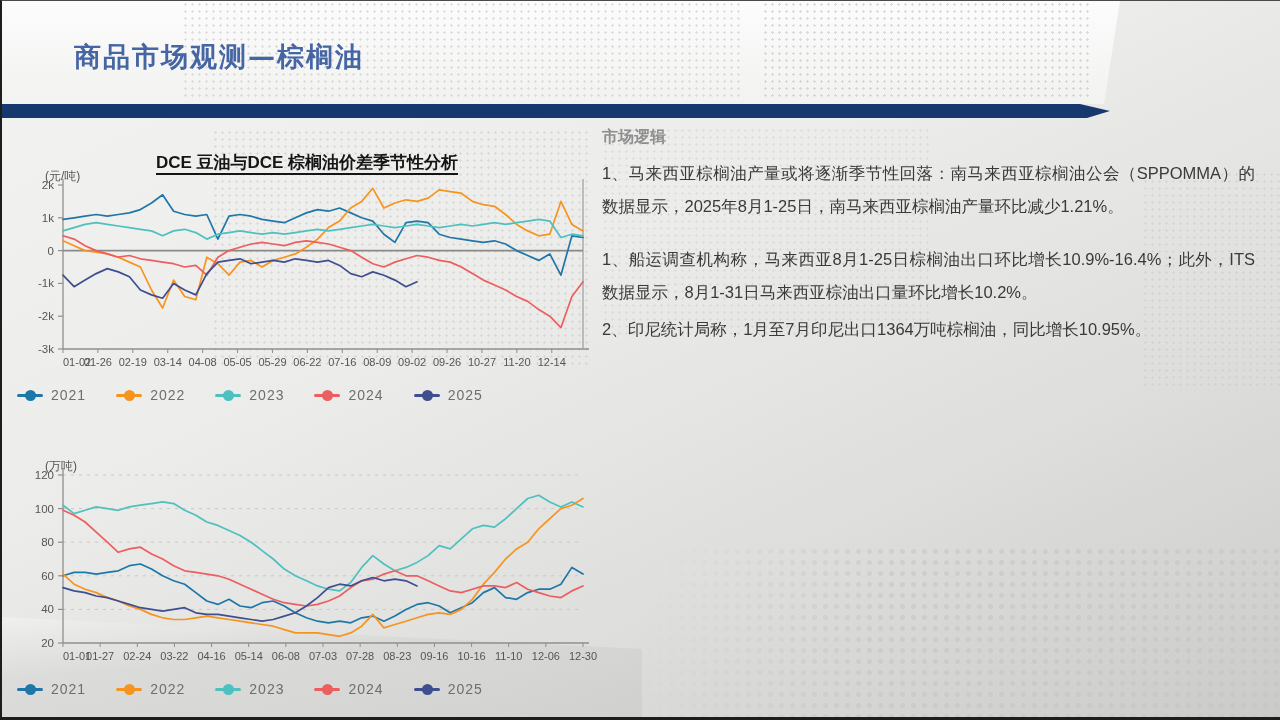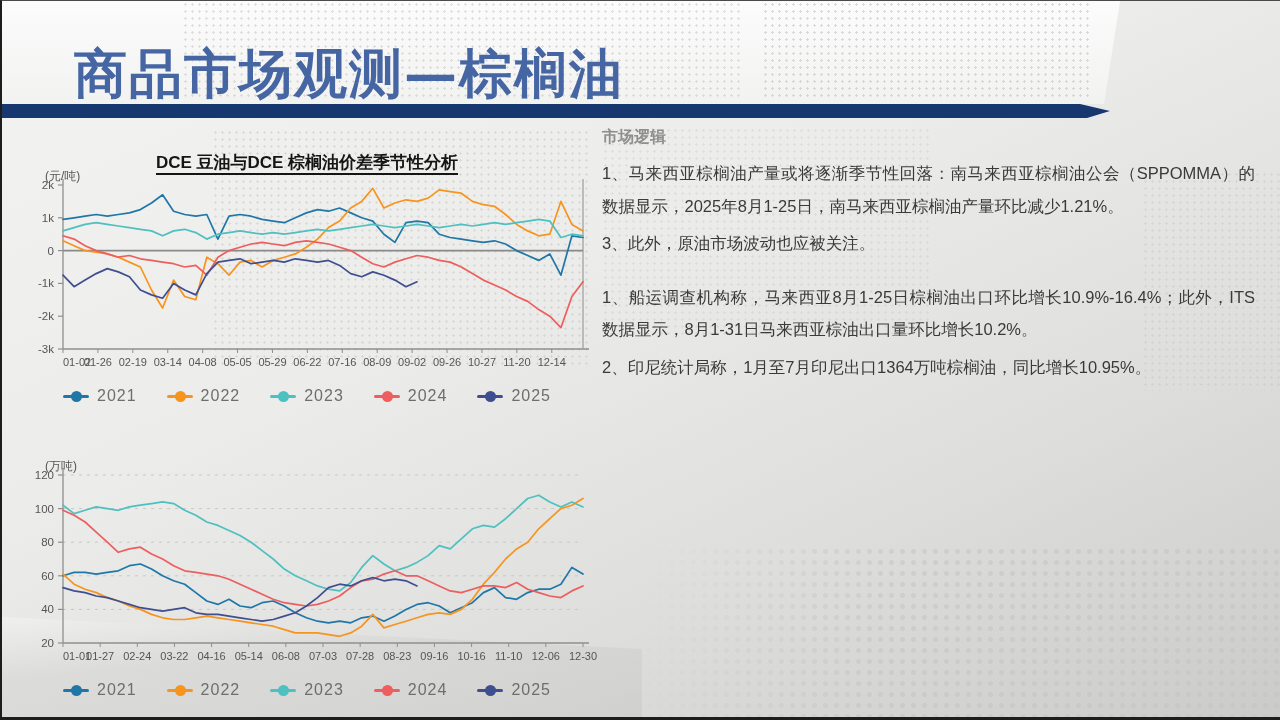--- a/index.html
+++ b/index.html
@@ -20,28 +20,28 @@
   
   .header-band{position:absolute;left:0;top:0;width:1118px;height:103px;
     background:linear-gradient(180deg,#fcfcfc,#f2f2f1);
     clip-path:polygon(0 0,100% 0,calc(100% - 16px) 100%,0 100%);}
   .header-dots{left:180px;top:0;width:560px;height:100px;}
   .header-dots2{left:760px;top:0;width:330px;height:98px;opacity:.55;}
   .title-bar{position:absolute;left:0;top:103px;width:1108px;height:14px;background:#17386e;
     clip-path:polygon(0 0,1078px 0,1108px 7px,1085px 14px,0 14px);}
   .page-title{position:absolute;left:72px;top:38px;margin:0;
     font-family:"DejaVu Serif","Liberation Serif",serif;
-    font-size:53px;font-weight:bold;letter-spacing:2px;color:#4565a3;text-align:center;}
+    font-size:27px;font-weight:bold;letter-spacing:2px;color:#4565a3;text-align:center;}
   
   .chart-title{position:absolute;left:15px;width:580px;text-align:center;margin:0;
     font-size:17px;font-weight:bold;color:#151515;}
   .chart-title span{border-bottom:2px solid #151515;padding-bottom:1px;}
   .chart-svg{position:absolute;left:15px;width:580px;}
-  .legend{position:absolute;left:15px;width:580px;display:flex;justify-content:center;
-    gap:30px;align-items:center;font-size:16px;color:#6e6e6e;letter-spacing:1px;}
+  .legend{position:absolute;left:15px;width:580px;display:flex;justify-content:flex-start;
+    gap:30px;align-items:center;font-size:14px;color:#6e6e6e;letter-spacing:1px;}
   .lg-item{display:flex;align-items:center;gap:8px;}
   .lg-line{display:inline-block;width:26px;height:3px;border-radius:2px;position:relative;}
   .lg-line::after{content:'';position:absolute;left:8px;top:-4px;width:11px;height:11px;
     border-radius:50%;background:inherit;}
   
   .right-panel{position:absolute;left:600px;top:126px;width:653px;}
   .right-panel h3{margin:0 0 9px 0;font-size:16px;font-weight:bold;color:#8e8e8e;}
   .right-panel p{margin:0 0 5px 0;font-size:16.5px;line-height:32.5px;color:#3a3a3a;
     text-align:justify;}
   .right-panel .sec{margin-bottom:21px;}
@@ -225,21 +225,20 @@
       <span class="lg-item">
         <span class="lg-line" style="background: rgb(63, 78, 143);"></span>
         <span>2025</span>
       </span>
     </div>
 
   <div class="right-panel">
     <div class="sec">
       <h3>市场逻辑</h3>
       <p>1、马来西亚棕榈油产量或将逐渐季节性回落：南马来西亚棕榈油公会（SPPOMMA）的数据显示，2025年8月1-25日，南马来西亚棕榈油产量环比减少1.21%。</p>
-      <p>3、此外，原油市场波动也应被关注。</p>
     </div>
     <div class="sec">
       <p>1、船运调查机构称，马来西亚8月1-25日棕榈油出口环比增长10.9%-16.4%；此外，ITS数据显示，8月1-31日马来西亚棕油出口量环比增长10.2%。</p>
       <p>2、印尼统计局称，1月至7月印尼出口1364万吨棕榈油，同比增长10.95%。</p>
     </div>
   </div>
 
 </div>
 
 </body></html>

